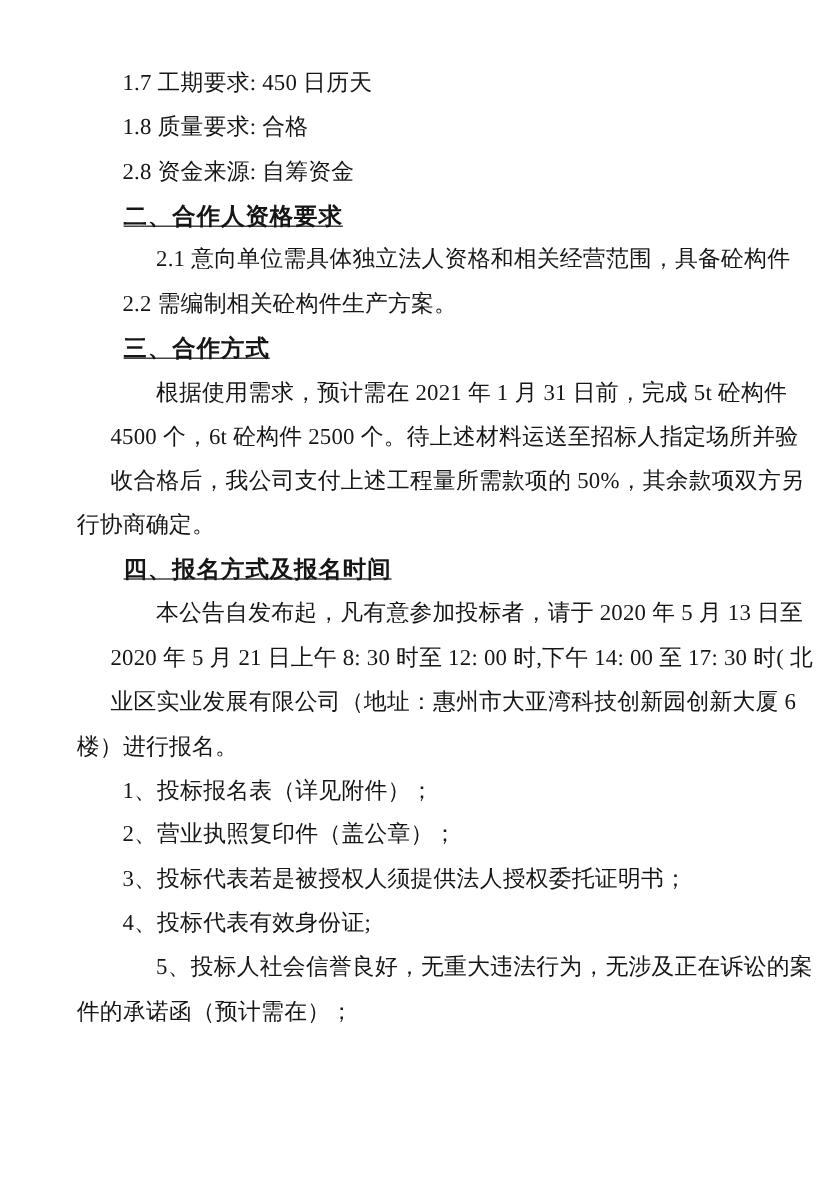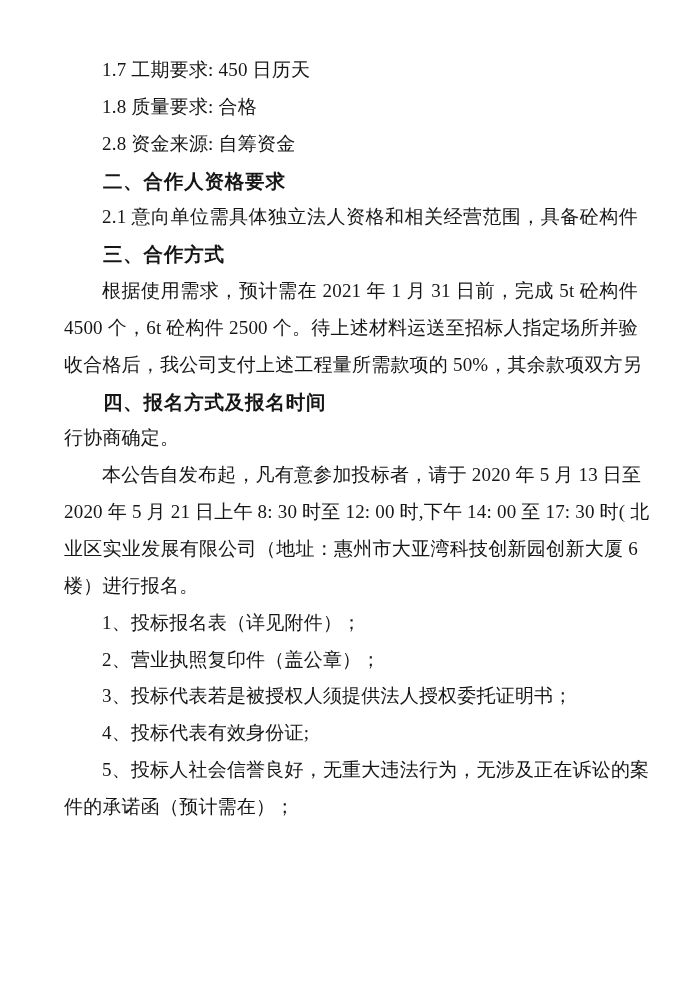--- a/index.html
+++ b/index.html
@@ -26,44 +26,47 @@
   .line {
     height: 36.85px;
     line-height: 36.85px;
     white-space: nowrap;
     letter-spacing: 0.2px;
   }
   .line.indent { text-indent: 2em; }
   .line.fill {
     text-align: justify;
     text-align-last: justify;
+    margin-left: 28px;
   }
   .line.heading {
     font-family: "Liberation Sans", "DejaVu Sans", sans-serif;
     font-weight: 700;
     font-size: 19.5px;
     letter-spacing: 0.8px;
+    text-decoration: underline;
   }
 </style>
 </head>
 <body>
 
 <div class="page">
   <div class="content">
       <div class="line body indent">1.7 工期要求: 450 日历天</div>
       <div class="line body indent">1.8 质量要求: 合格</div>
       <div class="line body indent">2.8 资金来源: 自筹资金</div>
       <div class="line heading indent">二、合作人资格要求</div>
       <div class="line body indent fill">2.1 意向单位需具体独立法人资格和相关经营范围，具备砼构件</div>
+      <div class="line body indent">2.2 需编制相关砼构件生产方案。</div>
       <div class="line heading indent">三、合作方式</div>
       <div class="line body indent fill">根据使用需求，预计需在 2021 年 1 月 31 日前，完成 5t 砼构件</div>
       <div class="line body fill">4500 个，6t 砼构件 2500 个。待上述材料运送至招标人指定场所并验</div>
       <div class="line body fill">收合格后，我公司支付上述工程量所需款项的 50%，其余款项双方另</div>
+      <div class="line body">行协商确定。</div>
       <div class="line heading indent">四、报名方式及报名时间</div>
-      <div class="line body">行协商确定。</div>
       <div class="line body indent fill">本公告自发布起，凡有意参加投标者，请于 2020 年 5 月 13 日至</div>
       <div class="line body fill">2020 年 5 月 21 日上午 8: 30 时至 12: 00 时,下午 14: 00 至 17: 30 时( 北</div>
       <div class="line body fill">业区实业发展有限公司（地址：惠州市大亚湾科技创新园创新大厦 6</div>
       <div class="line body">楼）进行报名。</div>
       <div class="line body indent">1、投标报名表（详见附件）；</div>
       <div class="line body indent">2、营业执照复印件（盖公章）；</div>
       <div class="line body indent">3、投标代表若是被授权人须提供法人授权委托证明书；</div>
       <div class="line body indent">4、投标代表有效身份证;</div>
       <div class="line body indent fill">5、投标人社会信誉良好，无重大违法行为，无涉及正在诉讼的案</div>
       <div class="line body">件的承诺函（预计需在）；</div>

